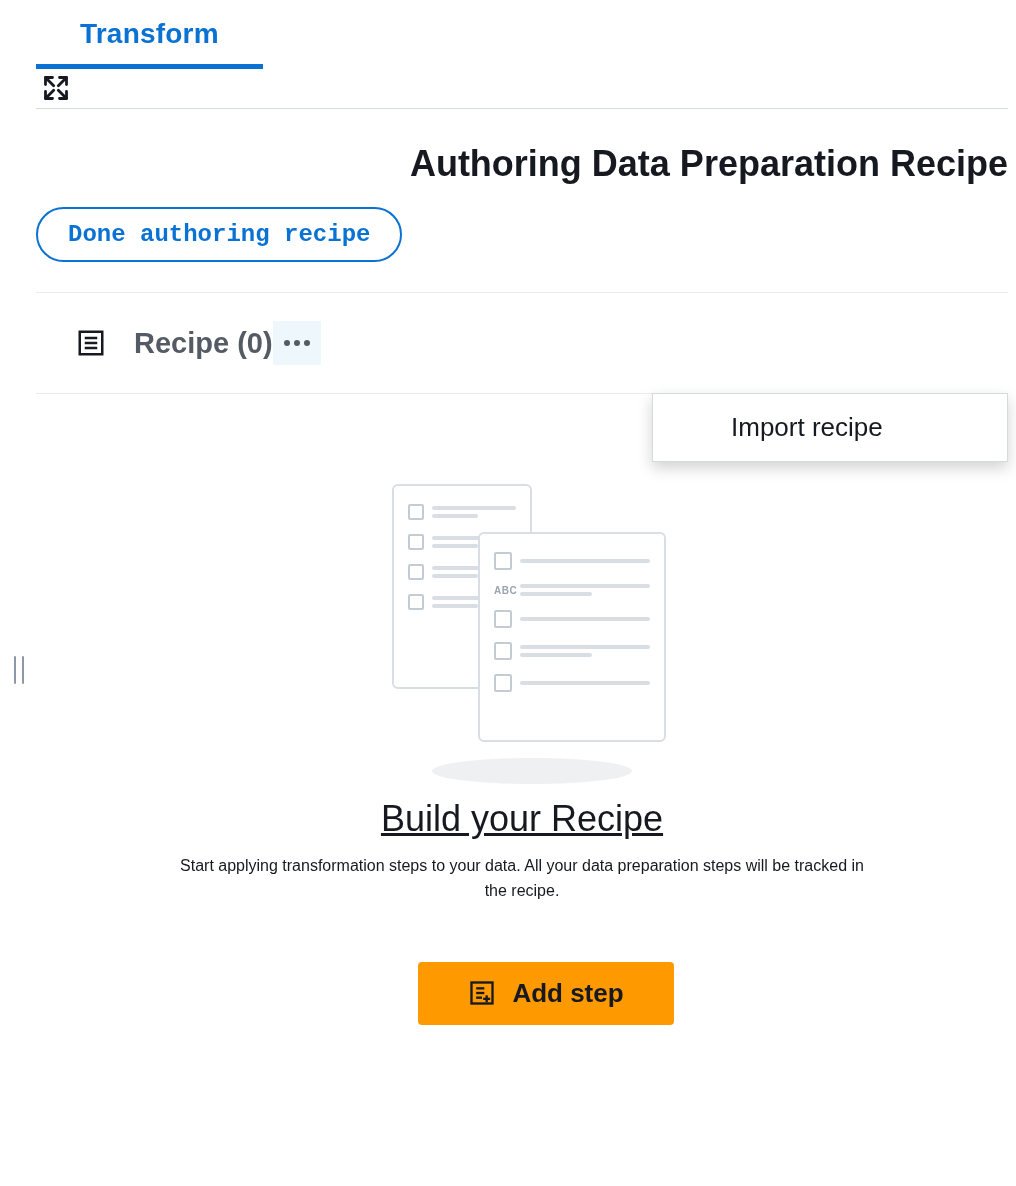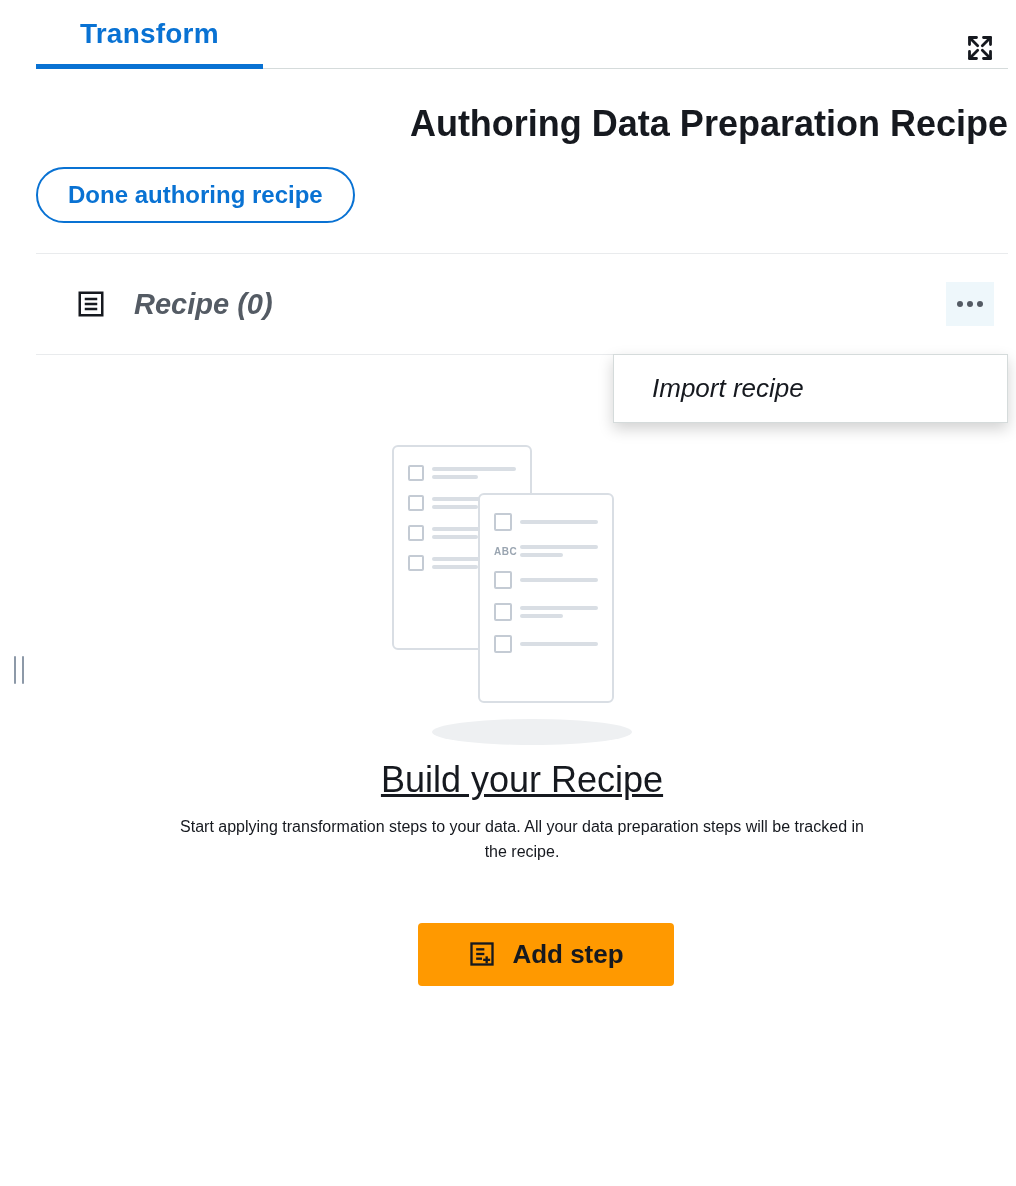--- a/index.html
+++ b/index.html
@@ -40,24 +40,25 @@
   }
   .panel{
     position:absolute;
     left:36px;
     top:0;
     right:8px;
     bottom:0;
   }
   .tabstrip{
     display:flex;
-    align-items:flex-end;
+    align-items:flex-start;
     justify-content:space-between;
     border-bottom:1px solid var(--border);
     padding:0 8px 0 0;
+    flex-direction:column;
   }
   .tab{
     padding:18px 44px 14px 44px;
     font-size:28px;
     font-weight:700;
     color:var(--blue);
     border-bottom:5px solid var(--blue);
     cursor:pointer;
     margin-bottom:-1px;
     letter-spacing:.2px;
@@ -81,33 +82,33 @@
     display:inline-block;
     border:2px solid var(--blue);
     color:var(--blue);
     background:#fff;
     border-radius:36px;
     padding:12px 30px;
     font-size:24px;
     font-weight:700;
     cursor:pointer;
     margin-left:0;
+    font-family:Liberation Mono, monospace;
   }
   .section-divider{
     border-top:1px solid #e9ebed;
     margin-top:30px;
   }
   .recipe-header{
     display:flex;
     align-items:center;
-    justify-content:space-between;
+    justify-content:flex-start;
     padding:28px 14px 28px 40px;
     border-bottom:1px solid #e9ebed;
     position:relative;
-    font-style:italic;
   }
   .recipe-title-group{
     display:flex;
     align-items:center;
     gap:28px;
   }
   .recipe-title{
     font-size:29px;
     font-weight:700;
     color:#545b64;
@@ -119,25 +120,26 @@
     display:flex;
     align-items:center;
     justify-content:center;
     cursor:pointer;
   }
   .more-btn svg{display:block;}
   .menu-popover{
     position:absolute;
     right:0;
     top:100%;
-    width:395px;
+    width:356px;
     background:#fff;
     border:1px solid var(--border);
     box-shadow:0 6px 14px rgba(0,0,0,.18);
     z-index:10;
+    padding-left:40px;
   }
   .menu-item{
     padding:18px 38px;
     font-size:26px;
     color:var(--text);
     cursor:pointer;
   }
   .empty-state{
     text-align:center;
     padding:90px 40px 0 40px;
@@ -153,21 +155,21 @@
     left:0;top:0;
     width:140px;height:205px;
     border:2px solid #d9dee4;
     border-radius:6px;
     background:#fff;
     padding:18px 14px;
   }
   .card-front{
     position:absolute;
     left:86px;top:48px;
-    width:136px;height:210px;
+    width:188px;height:210px;
     border:2px solid #d9dee4;
     border-radius:6px;
     background:#fff;
     padding:18px 14px;
   }
   .shadow-ellipse{
     position:absolute;
     left:40px;bottom:0;
     width:200px;height:26px;
     background:#eef0f2;

